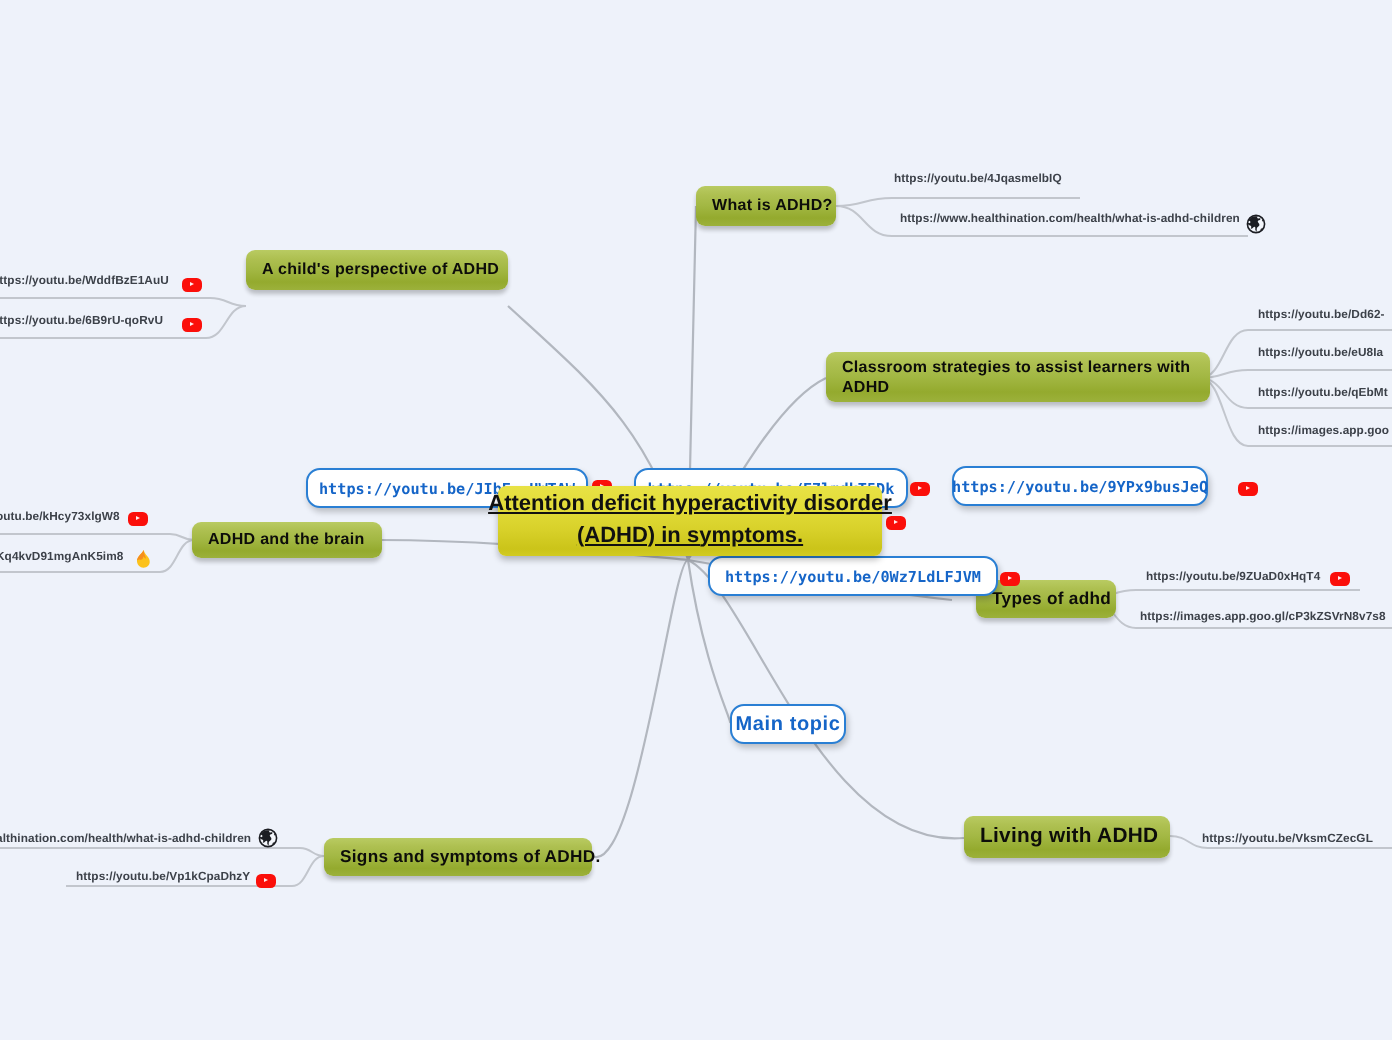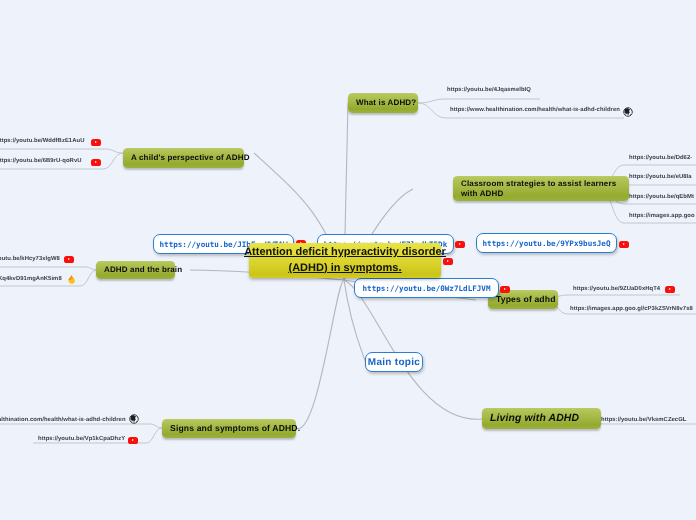--- a/index.html
+++ b/index.html
@@ -58,46 +58,46 @@
         <path d="M162,428 C156,428 156,424 150,424 L-10,424"></path>
         <path d="M162,428 C154,428 154,443 146,443 L33,443"></path>
         <path d="M585,418 C594.5,418 594.5,424 604,424 L706,424"></path>
       </g>
  </svg>
  <div id="nodes">
 
   <div class="node green" style="left:348px;top:93px;width:70px;height:20px;font-size:8px;">
     <span>What is ADHD?</span>
   </div>
-  <div class="node green" style="left:123px;top:148px;width:121px;height:20px;font-size:8px;">
+  <div class="node green" style="left:123px;top:125px;width:131px;height:20px;font-size:8px;">
     <span>A child's perspective of ADHD</span>
   </div>
-  <div class="node green wrap" style="left:413px;top:176px;width:176px;height:25px;font-size:8px;align-items:flex-start;padding-top:3px;margin-left:40px;">
+  <div class="node green wrap" style="left:413px;top:176px;width:192px;height:25px;font-size:8px;align-items:flex-start;padding-top:3px;">
     <span>Classroom strategies to assist learners with ADHD</span>
   </div>
-  <div class="node green" style="left:96px;top:261px;width:79px;height:18px;font-size:8px;">
+  <div class="node green" style="left:96px;top:261px;width:95px;height:18px;font-size:8px;">
     <span>ADHD and the brain</span>
   </div>
   <div class="node green" style="left:476px;top:290px;width:70px;height:19px;font-size:8.6px;margin-left:12px;">
     <span>Types of adhd</span>
   </div>
   <div class="node green" style="left:162px;top:419px;width:134px;height:19px;font-size:8.6px;">
     <span>Signs and symptoms of ADHD.</span>
   </div>
-  <div class="node green" style="left:482px;top:408px;width:119px;height:21px;font-size:10.4px;font-style:italic;">
+  <div class="node green" style="left:482px;top:408px;width:103px;height:21px;font-size:10.4px;">
     <span>Living with ADHD</span>
   </div>
 
   <div class="node bluebox" style="left:153px;top:234px;width:141px;height:20px;font-size:7.6px;">
     <span>https://youtu.be/JIbE--HWTAW</span>
   </div>
   <div class="node bluebox" style="left:317px;top:234px;width:137px;height:20px;font-size:7.6px;">
     <span>https://youtu.be/E7lmdkT5Dk</span>
   </div>
-  <div class="node bluebox" style="left:476px;top:233px;width:141px;height:20px;font-size:7.6px;">
+  <div class="node bluebox" style="left:476px;top:233px;width:128px;height:20px;font-size:7.6px;">
     <span>https://youtu.be/9YPx9busJeQ</span>
   </div>
   <div class="node bluebox" style="left:354px;top:278px;width:145px;height:20px;font-size:7.6px;">
     <span>https://youtu.be/0Wz7LdLFJVM</span>
   </div>
   <div class="node bluebox sans" style="left:365px;top:352px;width:58px;height:20px;font-size:10px;">
     <span>Main topic</span>
   </div>
 
   <div class="plain" style="left:-4px;top:138px;">

